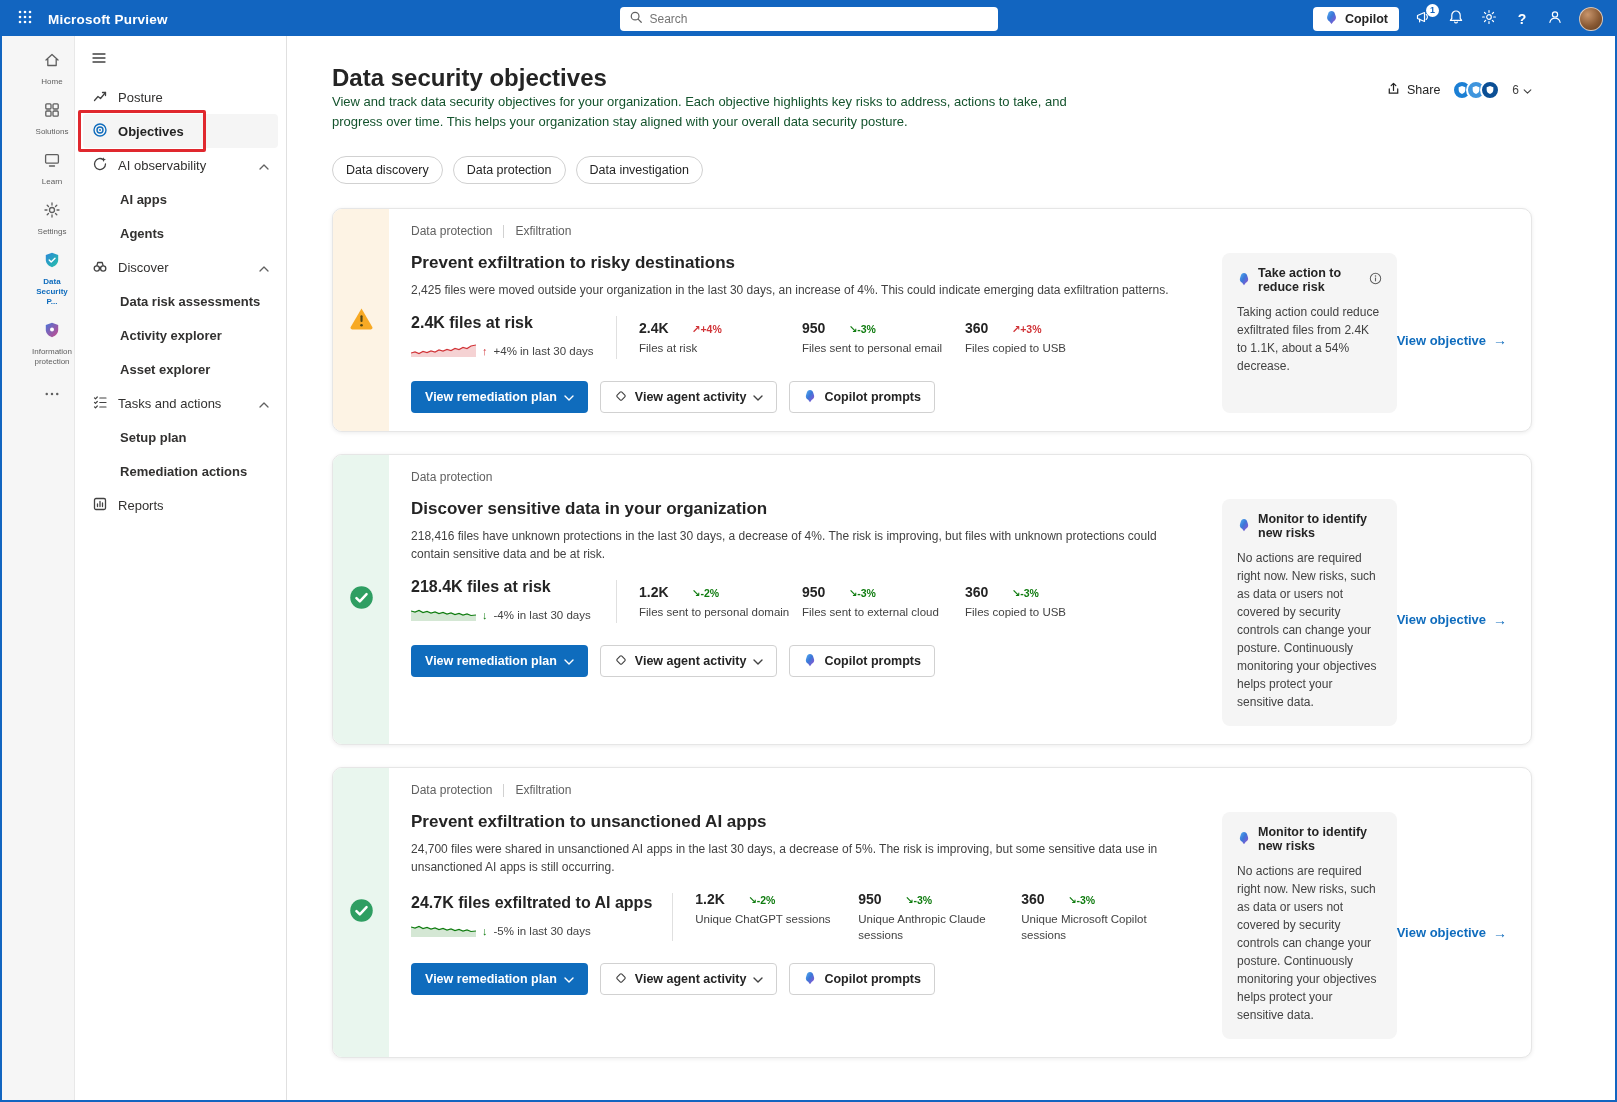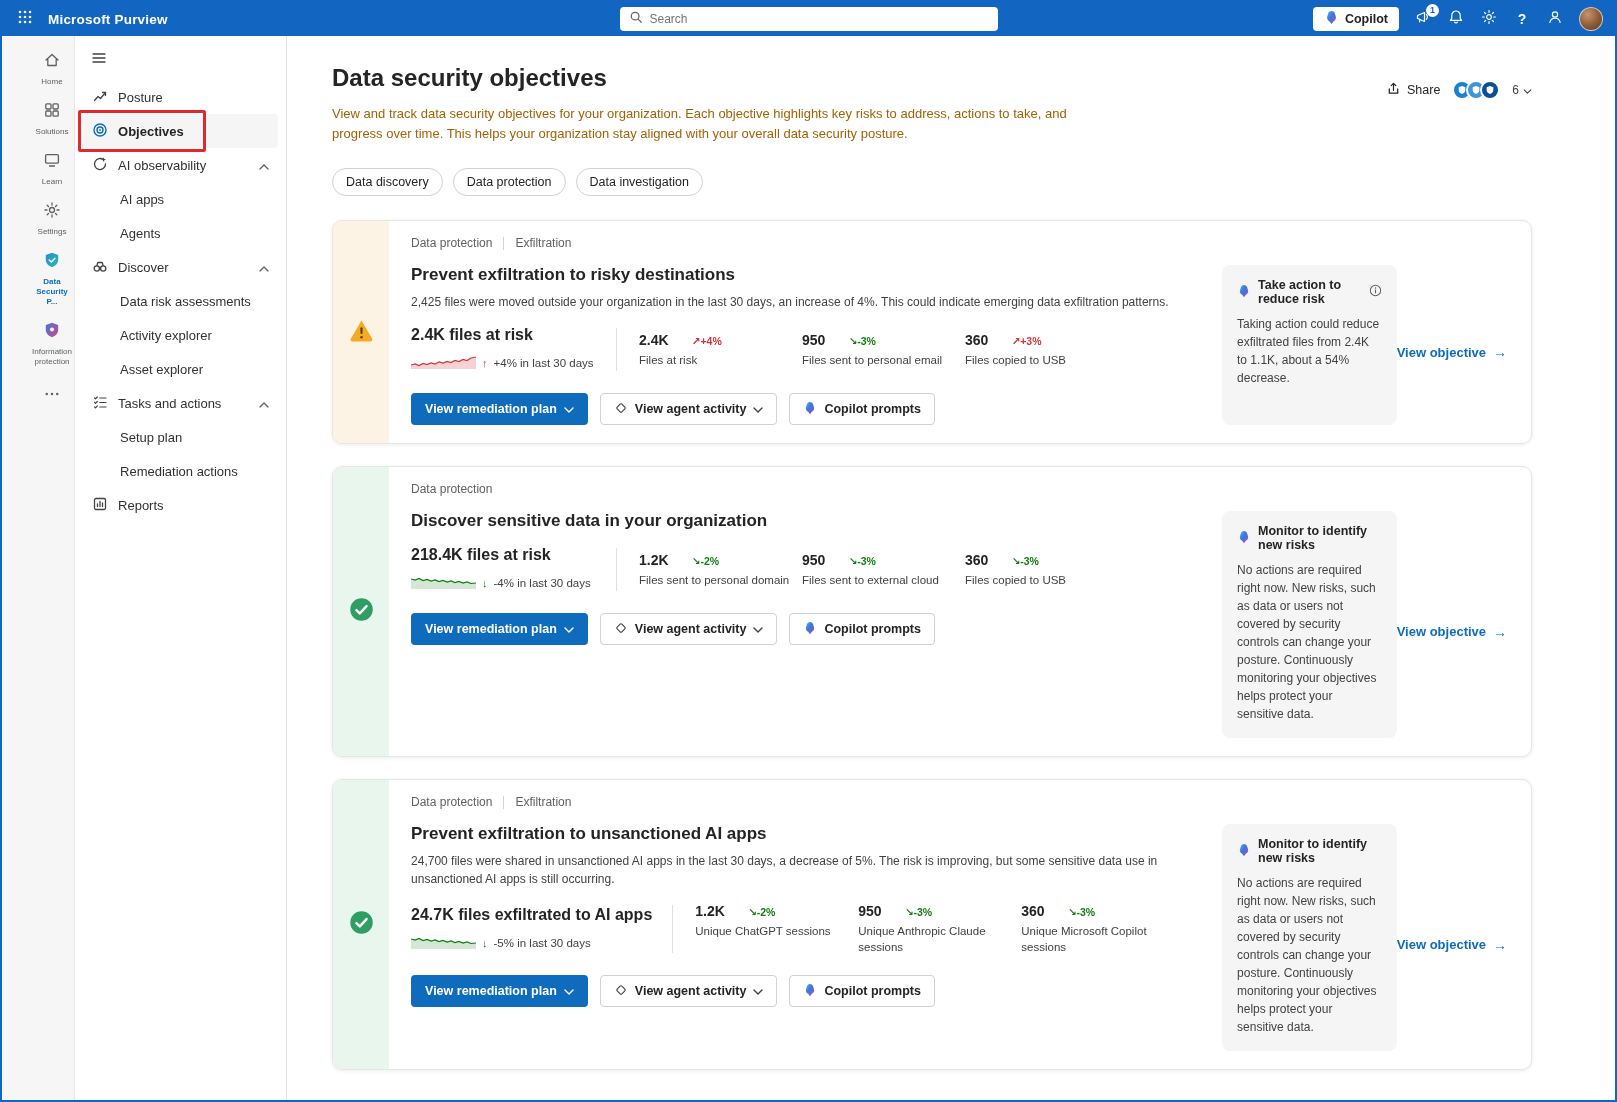--- a/index.html
+++ b/index.html
@@ -31,31 +31,31 @@
   .rail-item { width:100%; display:flex; flex-direction:column; align-items:center; gap:4px; padding:7px 2px; cursor:pointer; }
   .rail-label { font-size:8px; text-align:center; line-height:1.25; color:#5f5f5f; }
   .rail-item.active .rail-label { color:#0f6cbd; font-weight:bold; }
   .rail-more { margin-top:2px; padding:6px; cursor:pointer; }
 
   
   .sidebar { flex:0 0 212px; background:#fff; border-right:1px solid #e0e0e0; padding:8px 8px 0 8px; }
   .hamburger { padding:6px 8px 10px 8px; cursor:pointer; }
   .side-item { position:relative; display:flex; align-items:center; gap:10px; height:34px; padding:0 9px; border-radius:4px; font-size:13px; color:#323130; cursor:pointer; }
   .side-item.product { font-weight:bold; height:40px; }
-  .side-item.child { padding-left:37px; }
+  .side-item.child { padding-left:37px;font-weight:bold; }
   .side-item.selected { font-weight:bold; color:#242424; background:#f5f5f5; }
   .side-item .chev { margin-left:auto; }
   .annotation-box { position:absolute; left:-5px; top:-4px; width:128px; height:42px; border:3px solid #e0282e; border-radius:2px; pointer-events:none; }
 
   
   .main { flex:1; background:#fff; overflow:hidden; padding:28px 16px 0 45px; }
   .content { width:1200px; }
   .page-header { display:flex; justify-content:space-between; align-items:flex-start; }
   .page-title { font-size:24px; font-weight:bold; color:#242424; }
-  .page-desc { margin-top:12px; font-size:13px; color:#a16207; line-height:1.55; max-width:735px; }
+  .page-desc { font-size:13px; color:#14532d; line-height:1.55; max-width:735px; }
   .share-row { display:flex; align-items:center; gap:12px; margin-top:16px; font-size:12.5px; color:#242424; }
   .share-btn { display:flex; align-items:center; gap:6px; cursor:pointer; }
   .facepile { display:flex; align-items:center; padding-left:6px; }
   .fp { width:20px; height:20px; border-radius:50%; border:2px solid #fff; margin-left:-6px; display:flex; align-items:center; justify-content:center; }
   .fp.c1 { background:#1b7fd4; } .fp.c2 { background:#3f95dd; } .fp.c3 { background:#0b4f95; }
   .fp-count { display:flex; align-items:center; gap:4px; font-size:12px; color:#424242; cursor:pointer; }
 
   .filters { display:flex; gap:10px; margin-top:24px; }
   .pill { border:1px solid #d1d1d1; border-radius:16px; padding:6px 13px; font-size:12.5px; color:#242424; background:#fff; cursor:pointer; }
 
@@ -509,20 +509,21 @@
                     <path d="M7.5 12.5 L10.5 15.5 L16.5 9" fill="none" stroke="#fff" stroke-width="2.2" stroke-linecap="round" stroke-linejoin="round"></path>
                   </svg></span>
             </div>
             <div class="card-content">
               <div class="card-tags">
                 <span>Data protection</span>
               </div>
               <div class="card-grid">
                 <div class="card-main">
                   <h2 class="card-title">Discover sensitive data in your organization</h2>
+                  <p class="card-desc">218,416 files have unknown protections in the last 30 days, a decrease of 4%. The risk is improving, but files with unknown protections could contain sensitive data and be at risk.</p>
                   <div class="stats-row">
                     <div class="headline-block">
                       <div class="headline">218.4K files at risk</div>
                       <div class="trend-row">
                         <span><svg viewBox="0 0 65 16" width="65" height="16">
                               <path d="M0,6 L4,7 L8,5.5 L12,7.5 L16,6.5 L20,8 L24,7 L28,8.5 L32,7.5 L36,9 L40,8 L44,9.5 L48,8.5 L52,10 L56,9 L60,10.5 L65,10 L65,16 L0,16 Z" fill="rgba(16,124,16,.18)"></path>
                               <path d="M0,6 L4,7 L8,5.5 L12,7.5 L16,6.5 L20,8 L24,7 L28,8.5 L32,7.5 L36,9 L40,8 L44,9.5 L48,8.5 L52,10 L56,9 L60,10.5 L65,10" fill="none" stroke="#107c10" stroke-width="1.2"></path>
                             </svg></span>
                         <span class="trend-arrow down">↓</span>
                         <span class="trend-text">-4% in last 30 days</span>

